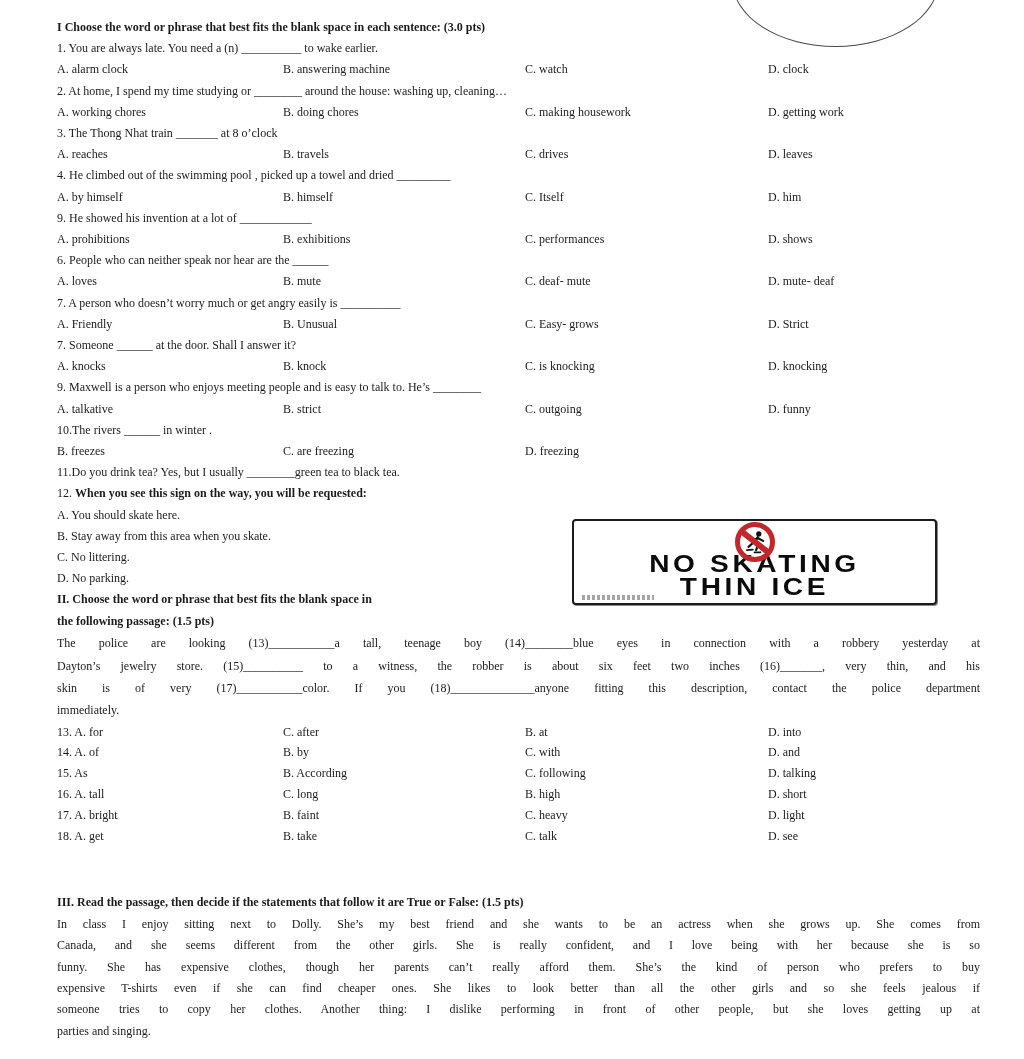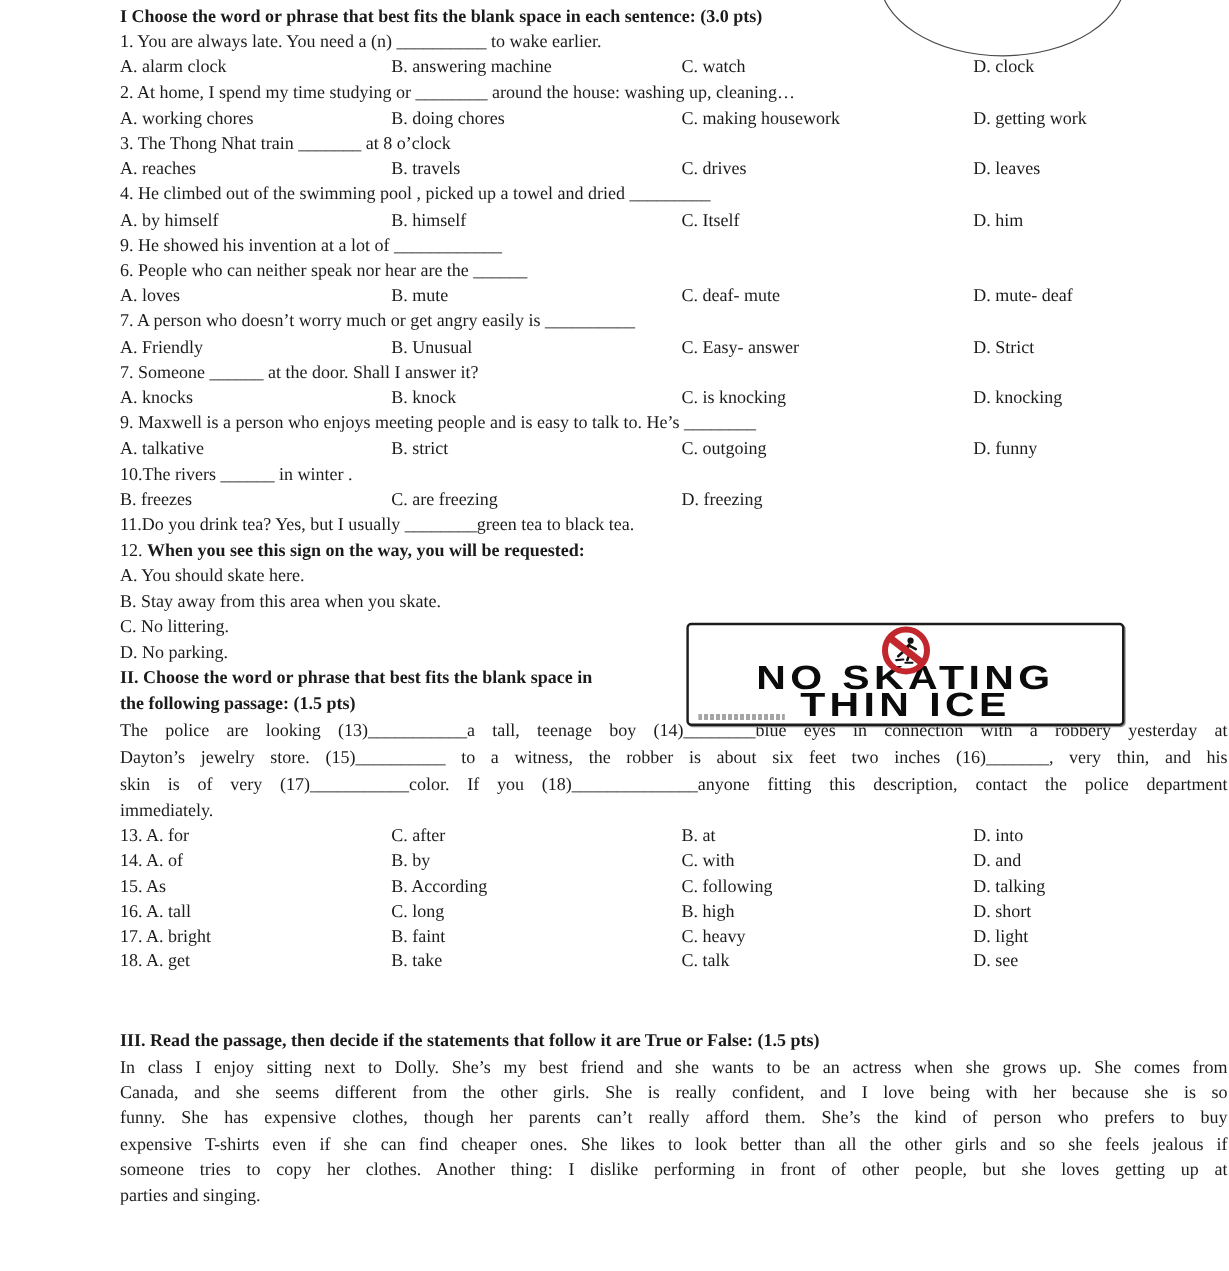--- a/index.html
+++ b/index.html
@@ -2,21 +2,21 @@
 <html><head>
 <meta charset="utf-8">
 <style>
   html,body { margin:0; padding:0; background:#ffffff; }
   .page {
     position:relative; width:1024px; height:1059px;
     background:#ffffff; overflow:hidden;
     font-family:"Liberation Serif", serif;
     color:#1b1b1b;
   }
-  .content { position:absolute; left:57px; top:4px; width:923px; font-size:15px;margin-left:43px; }
+  .content { position:absolute; left:57px; top:17px; width:923px; font-size:12px; }
   .sec1 { line-height:21.2px; }
   .bold { font-weight:bold; }
   .ln { white-space:nowrap; }
   .opts { display:grid; grid-template-columns:226px 242px 243px 1fr; }
   .opts span { white-space:nowrap; }
   .sec2-head { line-height:21.5px; font-weight:bold; }
   .sec2-pass { line-height:22.3px; }
   .sec2-q { line-height:20.8px; }
   .sec3 { line-height:21.4px; margin-top:46px; }
   .jline { text-align:justify; text-align-last:justify; }
@@ -39,21 +39,21 @@
     border:5px solid #c1272d; border-radius:50%; background:transparent;
   }
   .sign-slash {
     position:absolute; left:2px; top:17px; width:36px; height:6px;
     background:#c1272d; transform:rotate(38deg);
   }
   .sign-skater { position:absolute; left:7px; top:7px; width:26px; height:26px; }
   .sign-text {
     position:absolute; left:0; right:0; top:32px; text-align:center;
     font-family:"Liberation Sans", sans-serif; font-weight:900;
-    font-size:28px; line-height:23px; color:#0b0b0b; letter-spacing:3px; z-index:1;
+    font-size:23px; line-height:23px; color:#0b0b0b; letter-spacing:3px; z-index:1;
   }
   .sign-text .stretch { display:block; transform:scaleX(1.22); transform-origin:center; }
   .sign-fineprint {
     position:absolute; left:8px; bottom:3px; width:72px; height:5px;
     background:repeating-linear-gradient(90deg,#8f8f8f 0 3px, transparent 3px 5px);
     opacity:.8;
   }
 </style>
 </head>
 <body>
@@ -93,34 +93,40 @@
 
       <div class="ln">4.  He climbed out of the swimming pool , picked up a towel and dried _________</div>
       <div class="opts">
         <span>A. by himself</span>
         <span>B. himself</span>
         <span>C. Itself</span>
         <span>D. him</span>
       </div>
 
       <div class="ln">9.  He showed his invention at a lot of ____________</div>
+      <div class="opts">
+        <span>A. prohibitions</span>
+        <span>B. exhibitions</span>
+        <span>C. performances</span>
+        <span>D. shows</span>
+      </div>
 
       <div class="ln">6.  People who can neither speak nor hear are the ______</div>
       <div class="opts">
         <span>A. loves</span>
         <span>B. mute</span>
         <span>C. deaf- mute</span>
         <span>D. mute- deaf</span>
       </div>
 
       <div class="ln">7.  A person who doesn’t worry much or get angry easily is __________</div>
       <div class="opts">
         <span>A. Friendly</span>
         <span>B. Unusual</span>
-        <span>C. Easy- answer</span>
+        <span>C. Easy- grows</span>
         <span>D. Strict</span>
       </div>
 
       <div class="ln">7.  Someone ______ at the door. Shall I answer it?</div>
       <div class="opts">
         <span>A. knocks</span>
         <span>B. knock</span>
         <span>C. is knocking</span>
         <span>D. knocking</span>
       </div>

